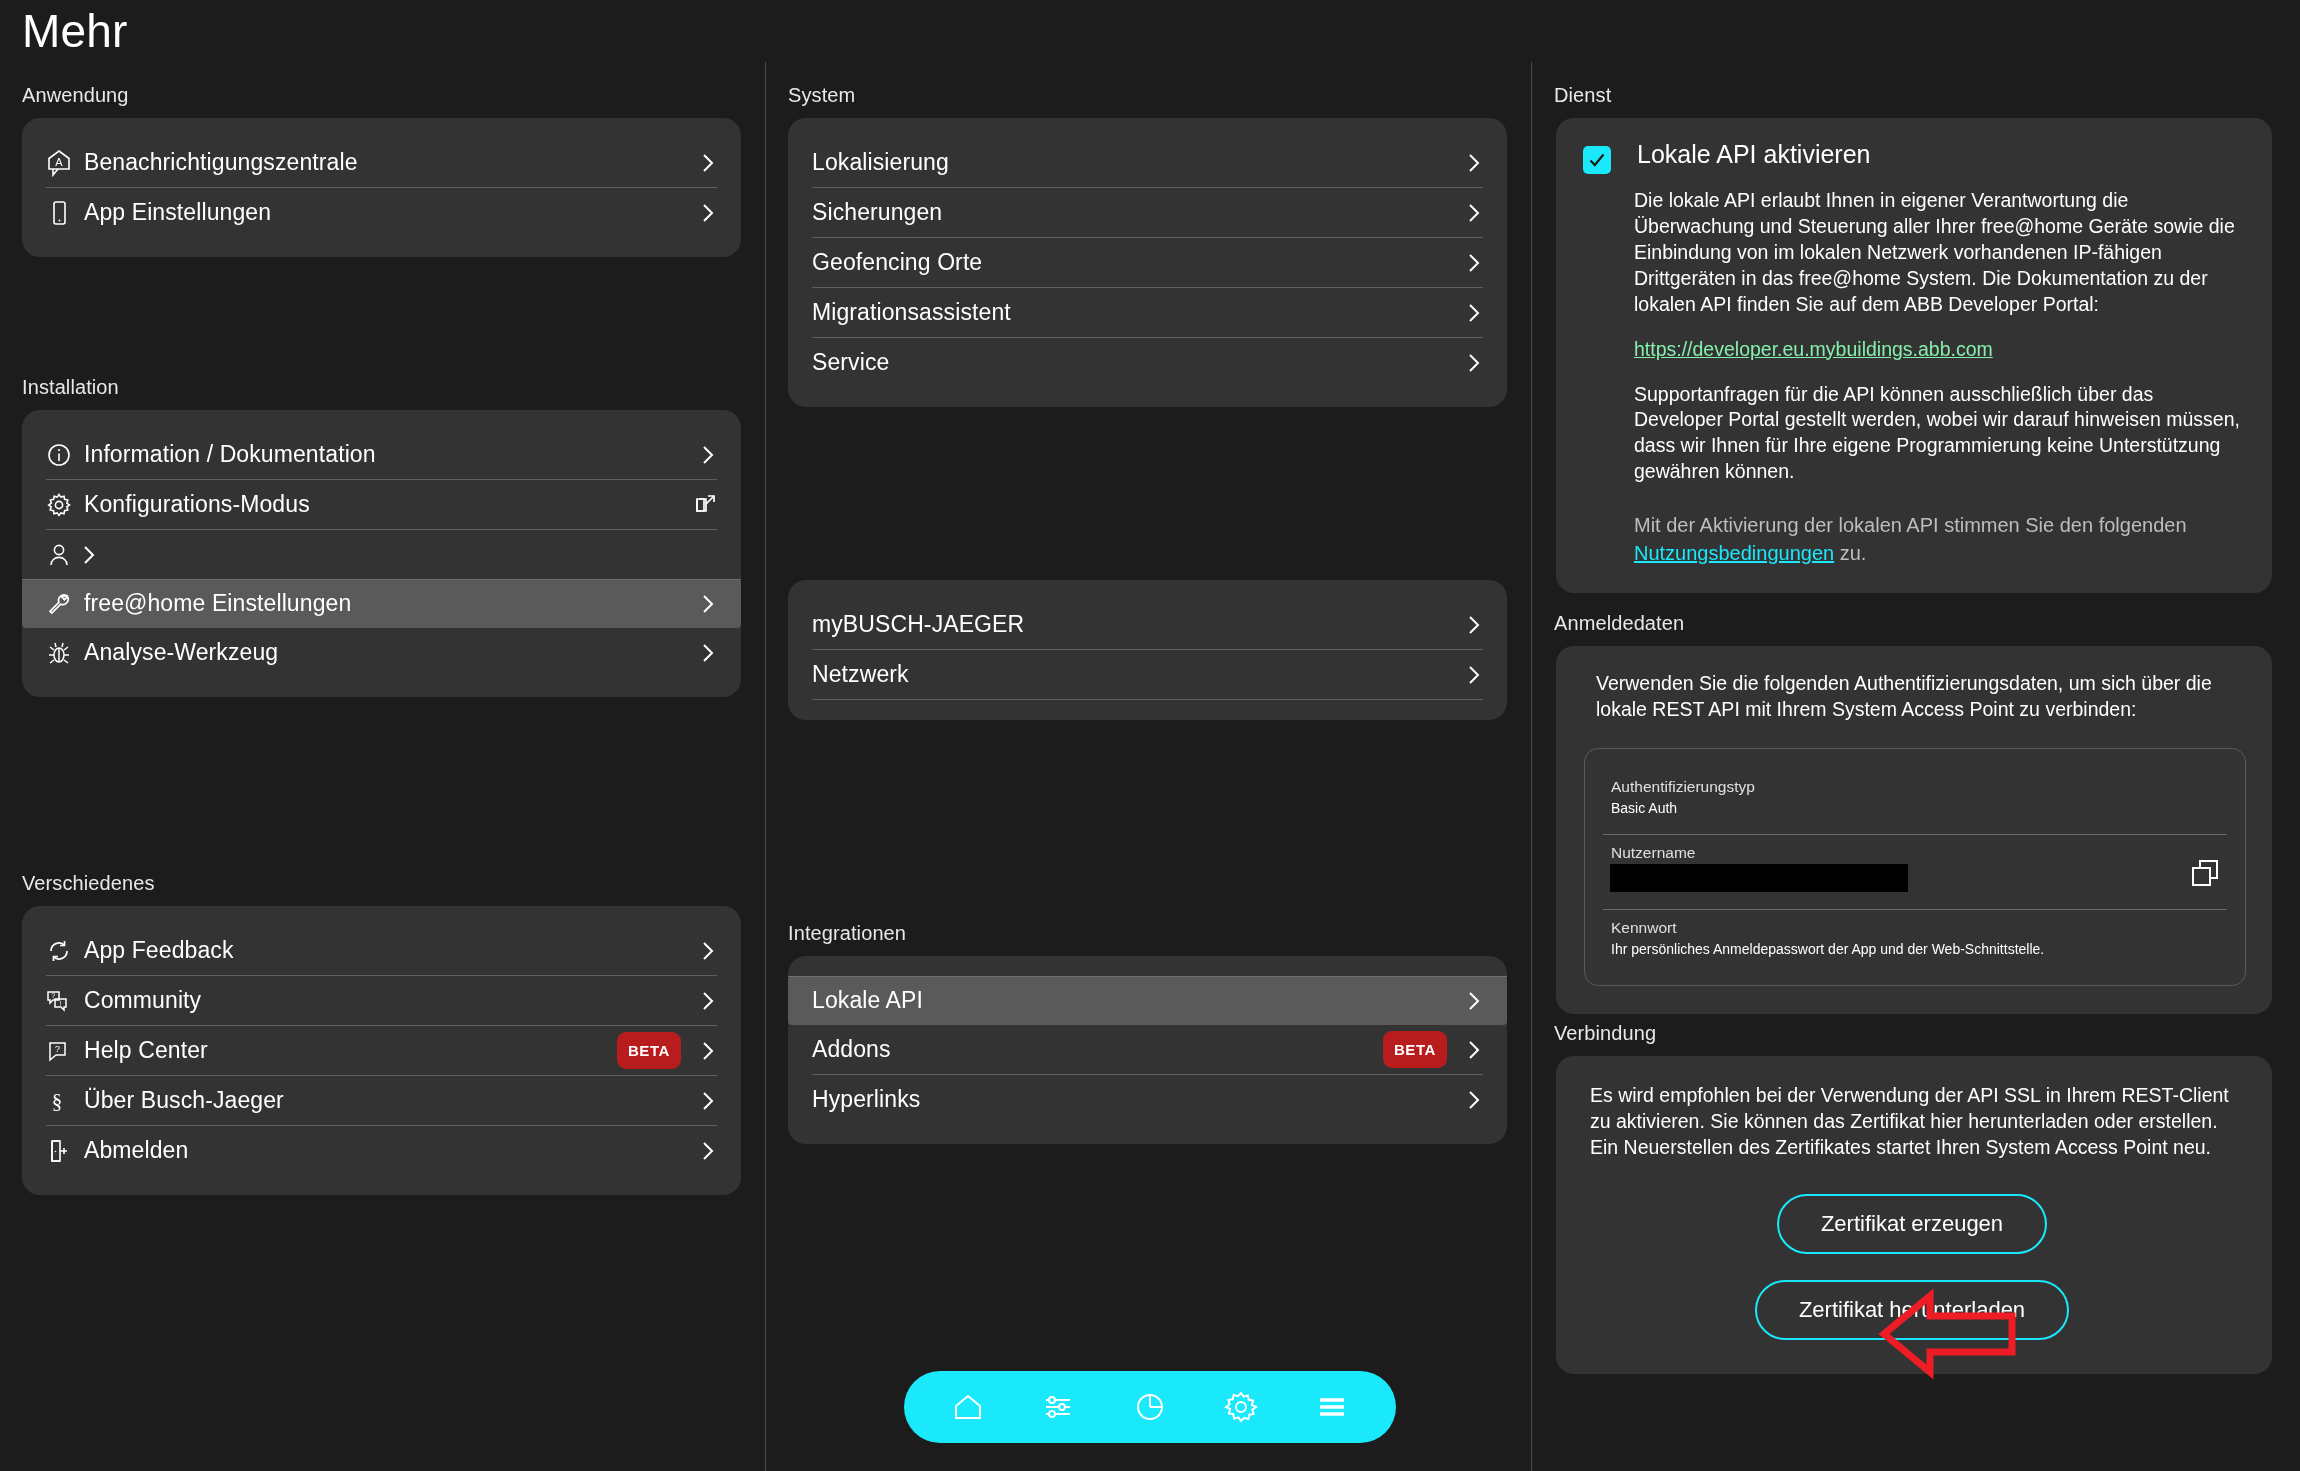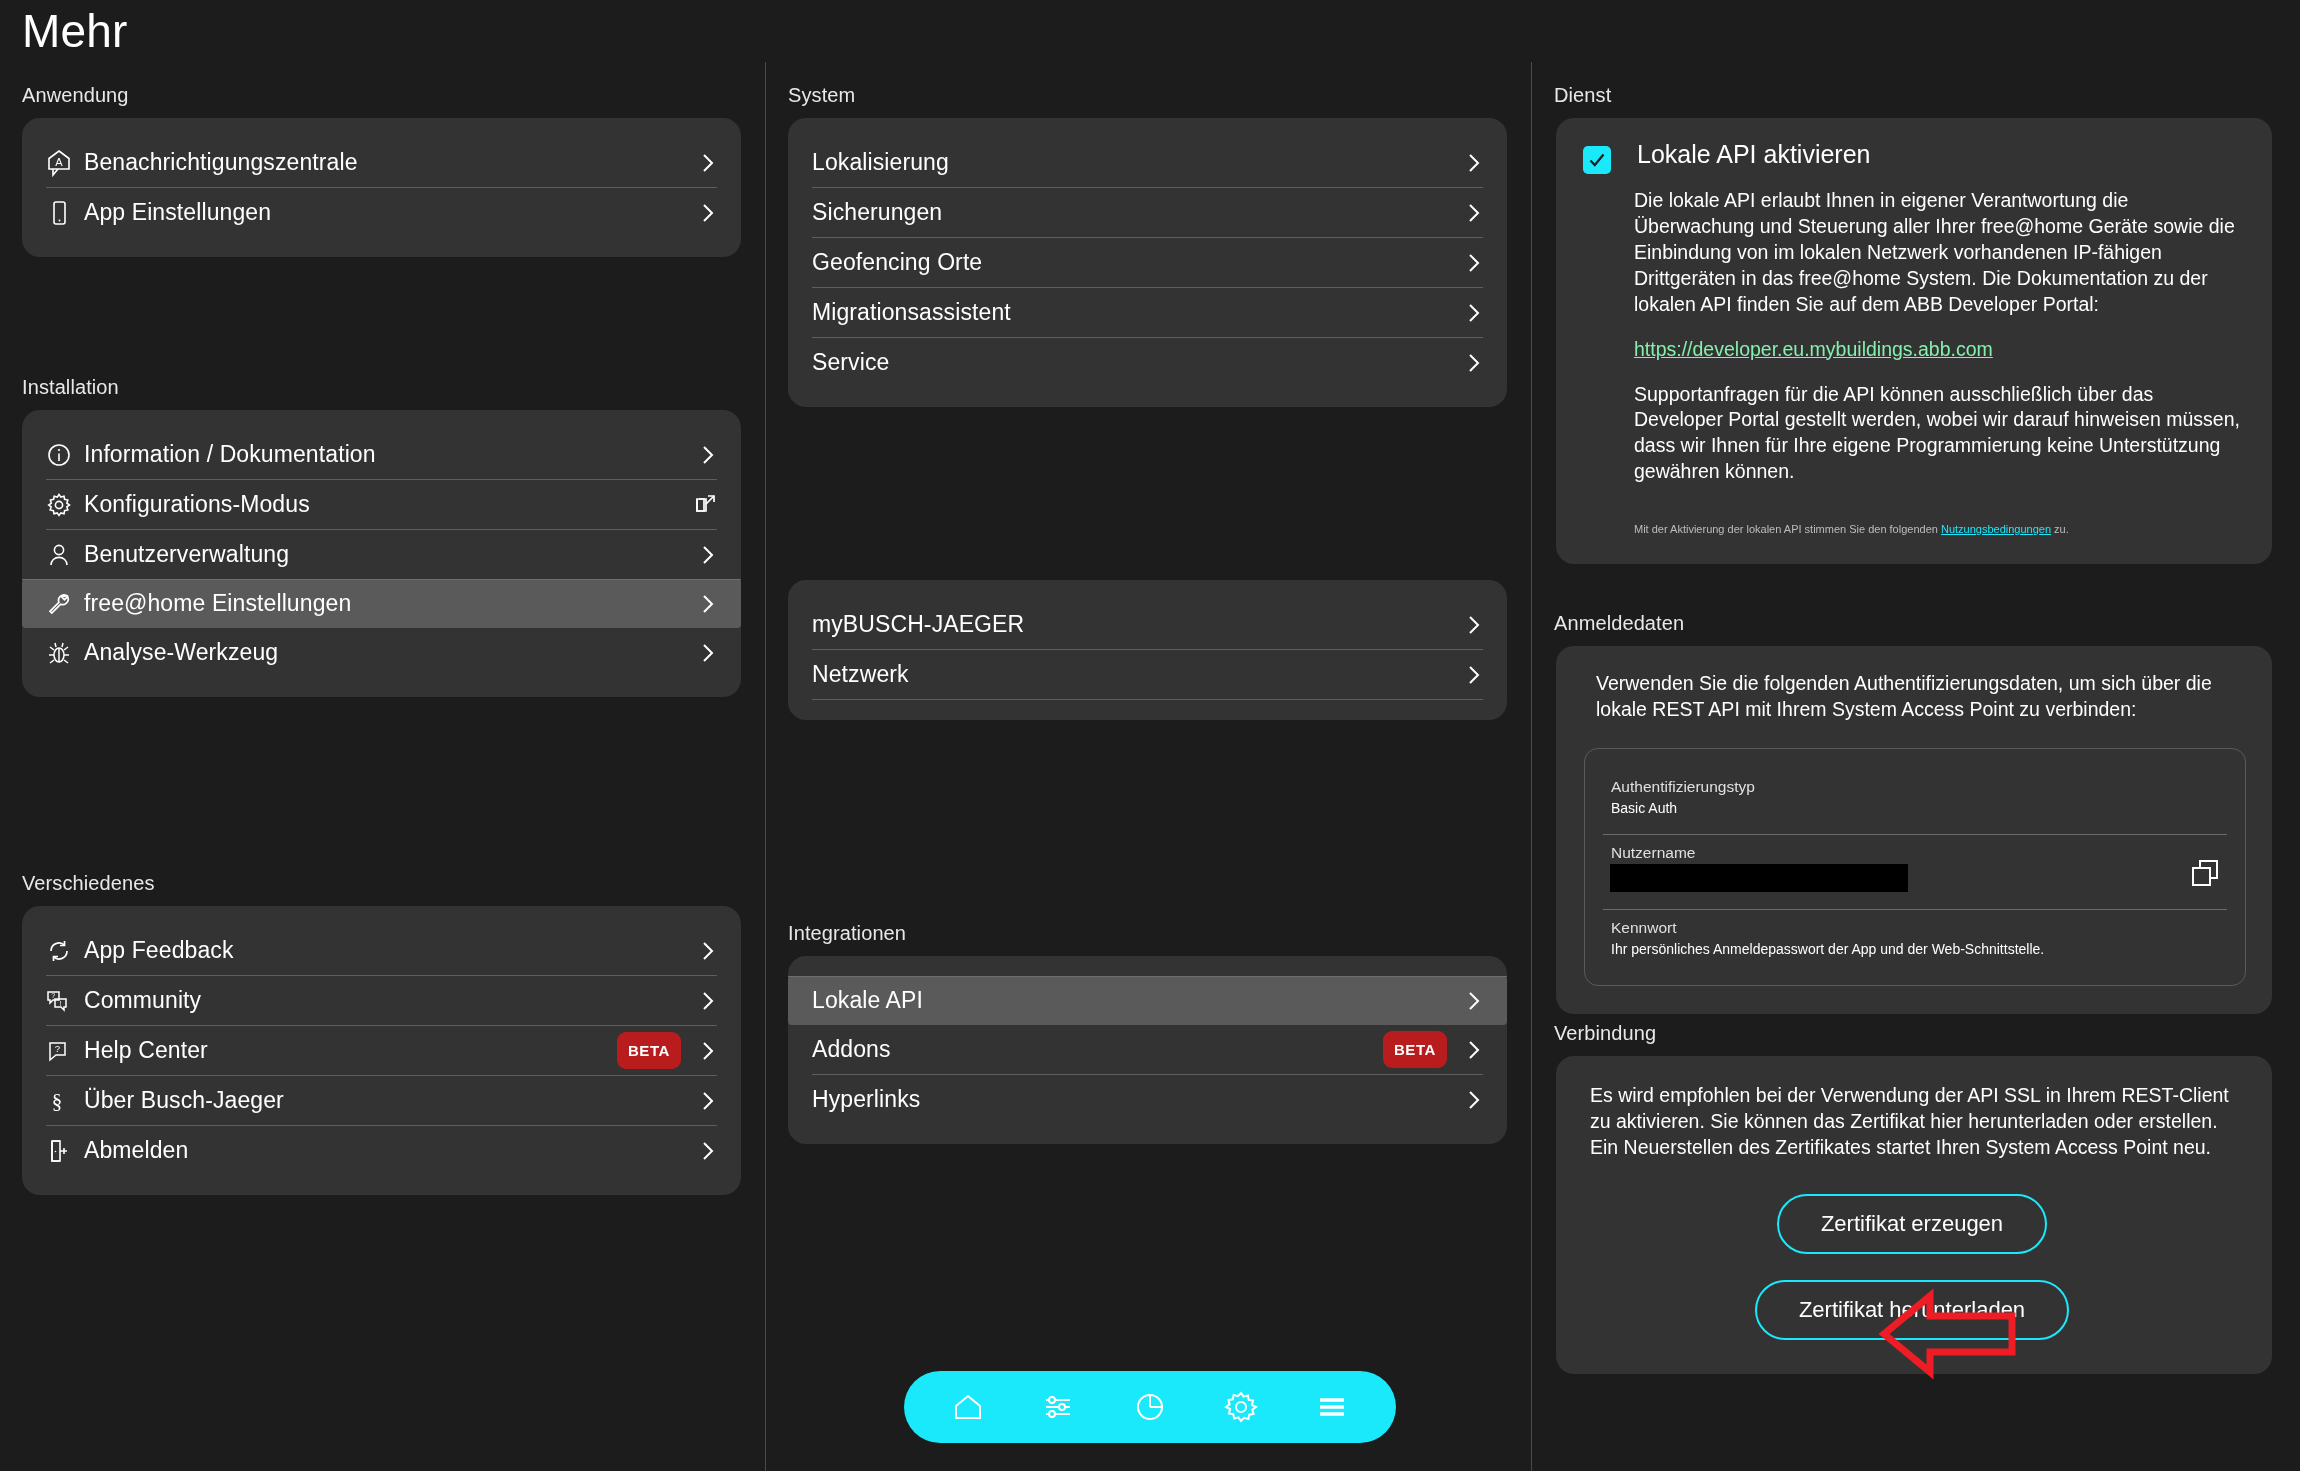--- a/index.html
+++ b/index.html
@@ -90,22 +90,22 @@
   }
   .check-title { font-size: 25px; font-weight: 400; color: #fff; padding-left: 6px; }
   .body-text {
     font-size: 19.5px; line-height: 1.33; color: #ffffff;
     padding-left: 54px; padding-right: 4px;
   }
   .body-text p { margin-bottom: 19px; }
   .body-text p:last-child { margin-bottom: 0; }
   a.link { color: #86efac; text-decoration: underline; word-break: break-all; }
   .fine-print {
-    font-size: 11px; line-height: 1.4; color: #bdbdbd;
-    padding-left: 54px; padding-right: 10px; margin-top: 37px;
+    font-size: 20px; line-height: 1.4; color: #bdbdbd;
+    padding-left: 54px; padding-right: 10px; margin-top: 26px;
   }
   .fine-print a { color: #19e9fb; text-decoration: underline; }
 
   .anmelde-card { padding: 24px 26px 28px 28px; }
   .anmelde-intro { font-size: 19.5px; line-height: 1.34; color: #fff; padding: 0 8px 0 12px; }
   .inner-box {
     margin-top: 26px;
     border: 1px solid #5a5a5a;
     border-radius: 14px;
     padding: 20px 0 16px 0;
@@ -229,21 +229,20 @@
             </span>
           </div>
           <div class="rowsep"></div>
           <div class="row">
             <span class="ico">
               <svg width="26" height="28" viewBox="0 0 26 28" fill="none" stroke="#fff" stroke-width="1.6">
                 <circle cx="13" cy="9" r="4.6"></circle>
                 <path d="M5 24 c0-4.6 3.6-7.6 8-7.6 s8 3 8 7.6"></path>
               </svg>
             </span>
-            <span class="label">Benutzerverwaltung</span>
             <span class="chev">
               <svg width="18" height="28" viewBox="0 0 18 28" fill="none" stroke="#fff" stroke-width="2">
                   <path d="M5 6 L13 14 L5 22"></path>
                 </svg>
             </span>
           </div>
           <div class="row selected">
             <span class="ico">
               <svg width="26" height="28" viewBox="0 0 26 28" fill="none" stroke="#fff" stroke-width="1.7">
                 <path d="M20.5 5.5 a5.5 5.5 0 0 0-7.6 6.9 L4 21.3 l1.8 1.8 8.9-8.9 a5.5 5.5 0 0 0 6.9-7.6 l-3.1 3.1 -2.6-2.6z"></path>

